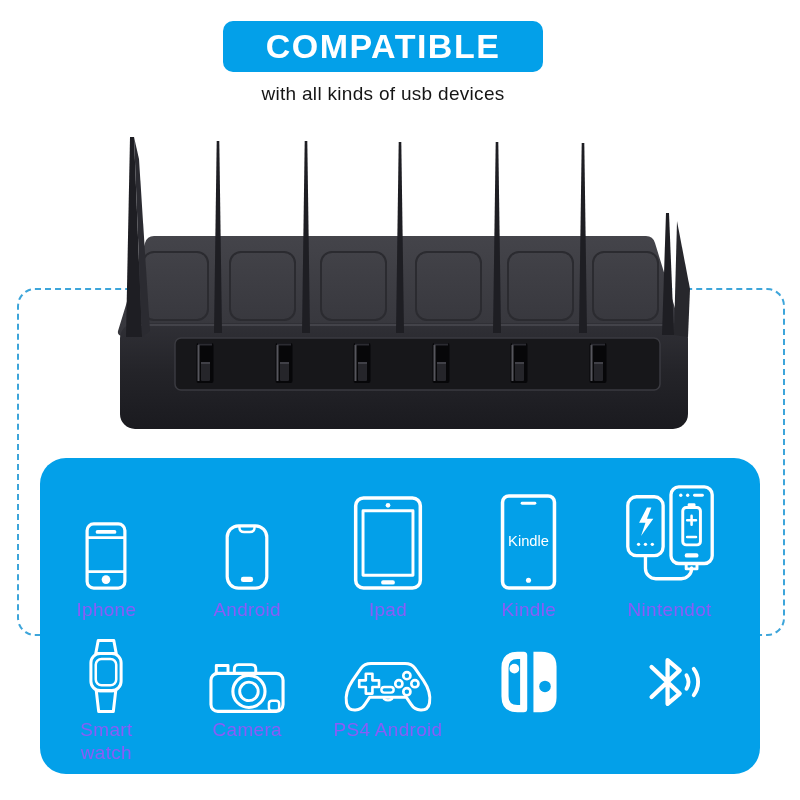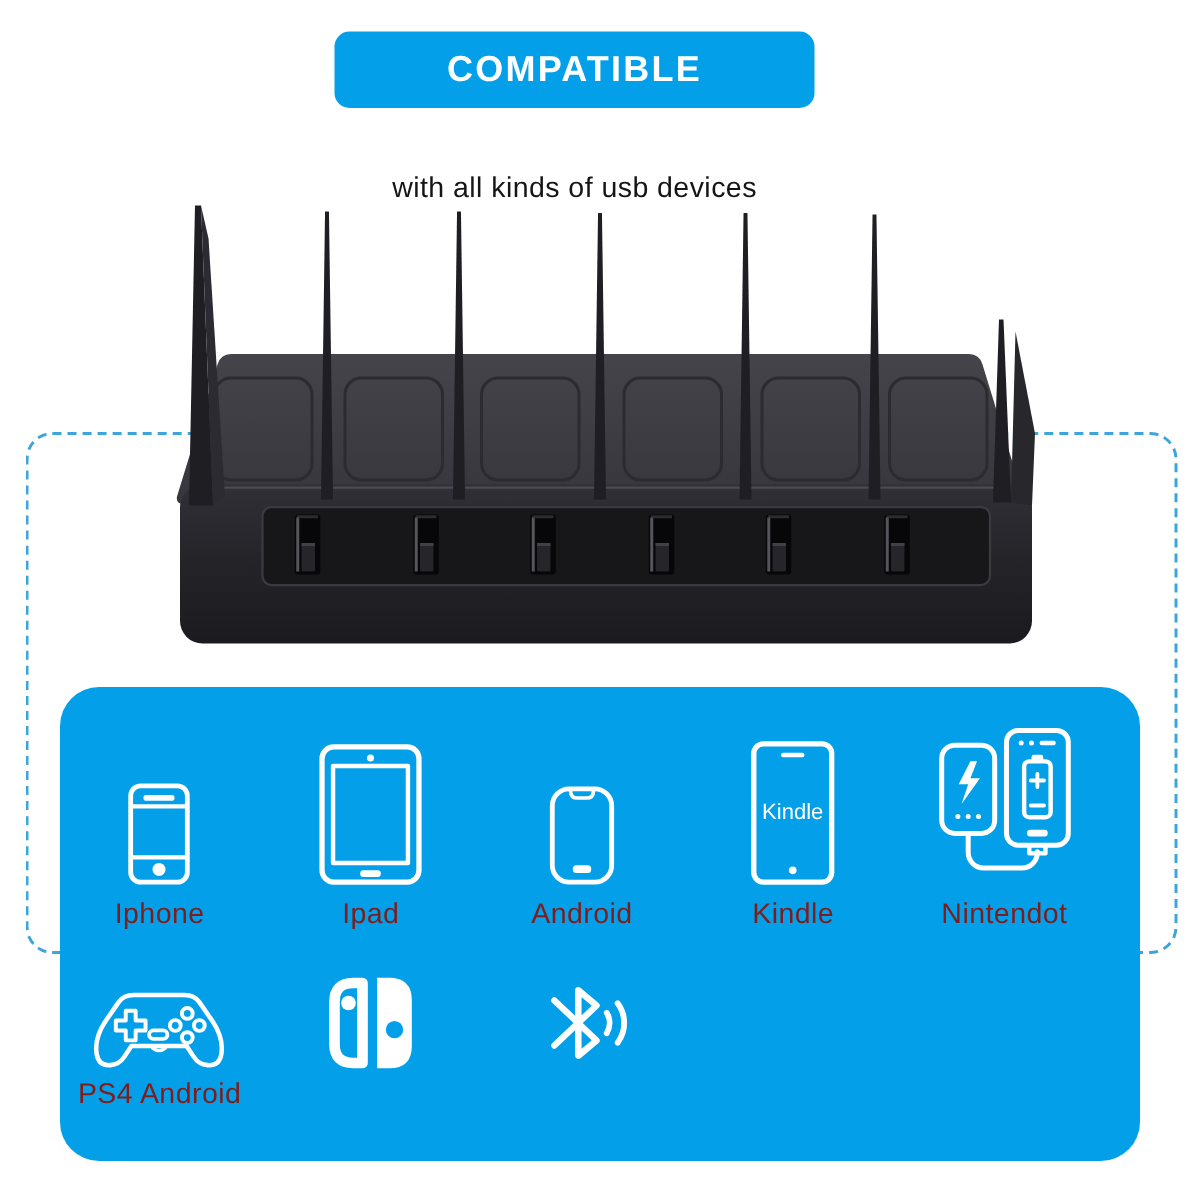--- a/index.html
+++ b/index.html
@@ -3,43 +3,43 @@
 <meta charset="utf-8">
 <style>
   html,body{margin:0;padding:0;background:#ffffff;}
   body{width:800px;height:800px;position:relative;overflow:hidden;
        font-family:"Liberation Sans",sans-serif;}
   .abs{position:absolute;}
 
   
   #banner{left:223px;top:21px;width:320px;height:51px;background:#03A0E9;
           border-radius:10px;display:flex;align-items:center;justify-content:center;}
-  #banner .t{color:#ffffff;font-weight:bold;font-size:24px;letter-spacing:1.5px;}
+  #banner .t{color:#ffffff;font-weight:bold;font-size:34px;letter-spacing:1.5px;}
   #subtitle{left:183px;top:83px;width:400px;text-align:center;color:#151515;
-            font-size:19px;letter-spacing:.3px;margin-top:32px;}
+            font-size:19px;letter-spacing:.3px;}
 
   
   #frame{left:17px;top:288px;width:764px;height:344px;border:2px dashed #3DA5DA;
          border-radius:18px;z-index:1;}
 
   
   #product{left:100px;top:125px;width:600px;height:310px;z-index:2;}
 
   
   #panel{left:40px;top:458px;width:720px;height:316px;background:#03A0E9;
          border-radius:26px;z-index:2;}
 
   .icon-grid{left:36px;width:704px;display:grid;grid-template-columns:repeat(5,1fr);z-index:3;}
   #row1{top:478px;}
   #row2{top:638px;}
   .cell{display:flex;flex-direction:column;align-items:center;}
   .icon-box{display:flex;align-items:flex-end;justify-content:center;width:100%;}
   #row1 .icon-box{height:112px;}
   #row2 .icon-box{height:76px;}
-  .dev-label{margin-top:8px;color:#7f1d1d;font-size:19px;text-align:center;
+  .dev-label{margin-top:8px;color:#8b5cf6;font-size:19px;text-align:center;
              white-space:pre-line;line-height:23px;letter-spacing:.3px;}
   #row2 .dev-label{margin-top:4px;}
 
   .ic{stroke:#ffffff;fill:none;stroke-linecap:round;stroke-linejoin:round;}
   .fillw{fill:#ffffff;stroke:none;}
   .holeblue{fill:#03A0E9;stroke:none;}
   .kindle-text{fill:#ffffff;font-family:"Liberation Sans",sans-serif;font-size:15px;}
 </style>
 </head>
 <body>
@@ -147,38 +147,38 @@
       <rect x="2" y="2" width="40" height="68" rx="7"></rect>
       <path d="M13 10.5 H31" stroke-width="4"></path>
       <path d="M2.5 16.5 H41.5 M2.5 52.5 H41.5" stroke-width="3"></path>
       <circle cx="22" cy="61" r="4.6" class="fillw"></circle>
     </svg>
       </div>
     <div class="dev-label">Iphone</div>
   </div>
   <div class="cell">
     <div class="icon-box">
+        <svg width="44" height="66" viewBox="0 0 46 70" class="ic" stroke-width="3.4">
+      <rect x="2" y="2" width="42" height="66" rx="12"></rect>
+      <path d="M15 2.5 v1.5 q0 4.5 5 4.5 h6 q5 0 5 -4.5 V2.5" stroke-width="2.6"></path>
+      <rect x="16.5" y="56" width="13" height="5.5" rx="2.5" class="fillw"></rect>
+    </svg>
+      </div>
+    <div class="dev-label">Android</div>
+  </div>
+  <div class="cell">
+    <div class="icon-box">
         <svg width="70" height="94" viewBox="0 0 70 96" class="ic" stroke-width="3.6">
       <rect x="2" y="2" width="66" height="92" rx="8"></rect>
       <circle cx="35" cy="9.5" r="2.4" class="fillw"></circle>
       <rect x="9.5" y="15" width="51" height="66" stroke-width="3"></rect>
       <rect x="28" y="86" width="14" height="4.5" rx="2" class="fillw"></rect>
     </svg>
       </div>
     <div class="dev-label">Ipad</div>
-  </div>
-  <div class="cell">
-    <div class="icon-box">
-        <svg width="44" height="66" viewBox="0 0 46 70" class="ic" stroke-width="3.4">
-      <rect x="2" y="2" width="42" height="66" rx="12"></rect>
-      <path d="M15 2.5 v1.5 q0 4.5 5 4.5 h6 q5 0 5 -4.5 V2.5" stroke-width="2.6"></path>
-      <rect x="16.5" y="56" width="13" height="5.5" rx="2.5" class="fillw"></rect>
-    </svg>
-      </div>
-    <div class="dev-label">Android</div>
   </div>
   <div class="cell">
     <div class="icon-box">
         <svg width="57" height="96" viewBox="0 0 57 98" class="ic" stroke-width="3.6">
       <rect x="2" y="2" width="53" height="94" rx="6.5"></rect>
       <path d="M22 9.5 H35" stroke-width="3"></path>
       <text x="28.5" y="53" text-anchor="middle" class="kindle-text" stroke="none">Kindle</text>
       <circle cx="28.5" cy="88" r="2.6" class="fillw"></circle>
     </svg>
       </div>
@@ -204,20 +204,45 @@
       <path d="M21 73 v13 a10.5 10.5 0 0 0 10.5 10.5 h26 a10.5 10.5 0 0 0 10.5 -10.5 v-0.5"></path>
     </svg>
       </div>
     <div class="dev-label">Nintendot</div>
   </div>
 </div>
 
 <div class="abs icon-grid" id="row2">
   <div class="cell">
     <div class="icon-box">
+        <svg width="40" height="76" viewBox="0 0 40 78" class="ic" stroke-width="3.1">
+      <path d="M12 2.5 H28 L30.5 16 H9.5 Z"></path>
+      <rect x="4.5" y="16" width="31" height="38" rx="9.5"></rect>
+      <rect x="9.5" y="21.5" width="21" height="27" rx="6" stroke-width="2.6"></rect>
+      <path d="M10 54 H30 L27.5 75.5 H12.5 Z"></path>
+    </svg>
+      </div>
+    <div class="dev-label">Smart
+watch</div>
+  </div>
+  <div class="cell">
+    <div class="icon-box">
+        <svg width="76" height="53" viewBox="0 0 78 54" class="ic" stroke-width="3.2">
+      <rect x="2" y="12.5" width="74" height="39" rx="7"></rect>
+      <path d="M7.5 12.5 V4.5 h12 v8" stroke-width="3"></path>
+      <path d="M26 12.5 V8 q0 -4.5 4.5 -4.5 h13 q4.5 0 4.5 4.5 v4.5" stroke-width="3"></path>
+      <circle cx="41" cy="31" r="16.5"></circle>
+      <circle cx="41" cy="31" r="9.5" stroke-width="3"></circle>
+      <rect x="61.5" y="40.5" width="10.5" height="10.5" rx="3" stroke-width="2.6"></rect>
+    </svg>
+      </div>
+    <div class="dev-label">Camera</div>
+  </div>
+  <div class="cell">
+    <div class="icon-box">
         <svg width="100" height="55" viewBox="0 0 106 58" class="ic" stroke-width="3.2">
       <path d="M35 4.5 H71 Q78 4.5 81.5 9.5 L90.5 22.5 Q99 35 97 46.5 Q95.5 54.5 87.5 54 Q81 53.6 77.5 48 L72.5 40.5 H33.5 L28.5 48 Q25 53.6 18.5 54 Q10.5 54.5 9 46.5 Q7 35 15.5 22.5 L24.5 9.5 Q28 4.5 35 4.5 Z"></path>
       <path d="M29.5 15.5 h7 v7 h7 v7 h-7 v7 h-7 v-7 h-7 v-7 h7 Z" stroke-width="2.8"></path>
       <circle cx="73" cy="17.5" r="3.8" stroke-width="2.8"></circle>
           <circle cx="81.5" cy="26" r="3.8" stroke-width="2.8"></circle>
       <circle cx="73" cy="34.5" r="3.8" stroke-width="2.8"></circle>
           <circle cx="64.5" cy="26" r="3.8" stroke-width="2.8"></circle>
       <rect x="46" y="29.5" width="13" height="6" rx="3" stroke-width="2.6"></rect>
       <path d="M48.5 42 q4.5 3.5 9 0" stroke-width="2.4"></path>
     </svg>

